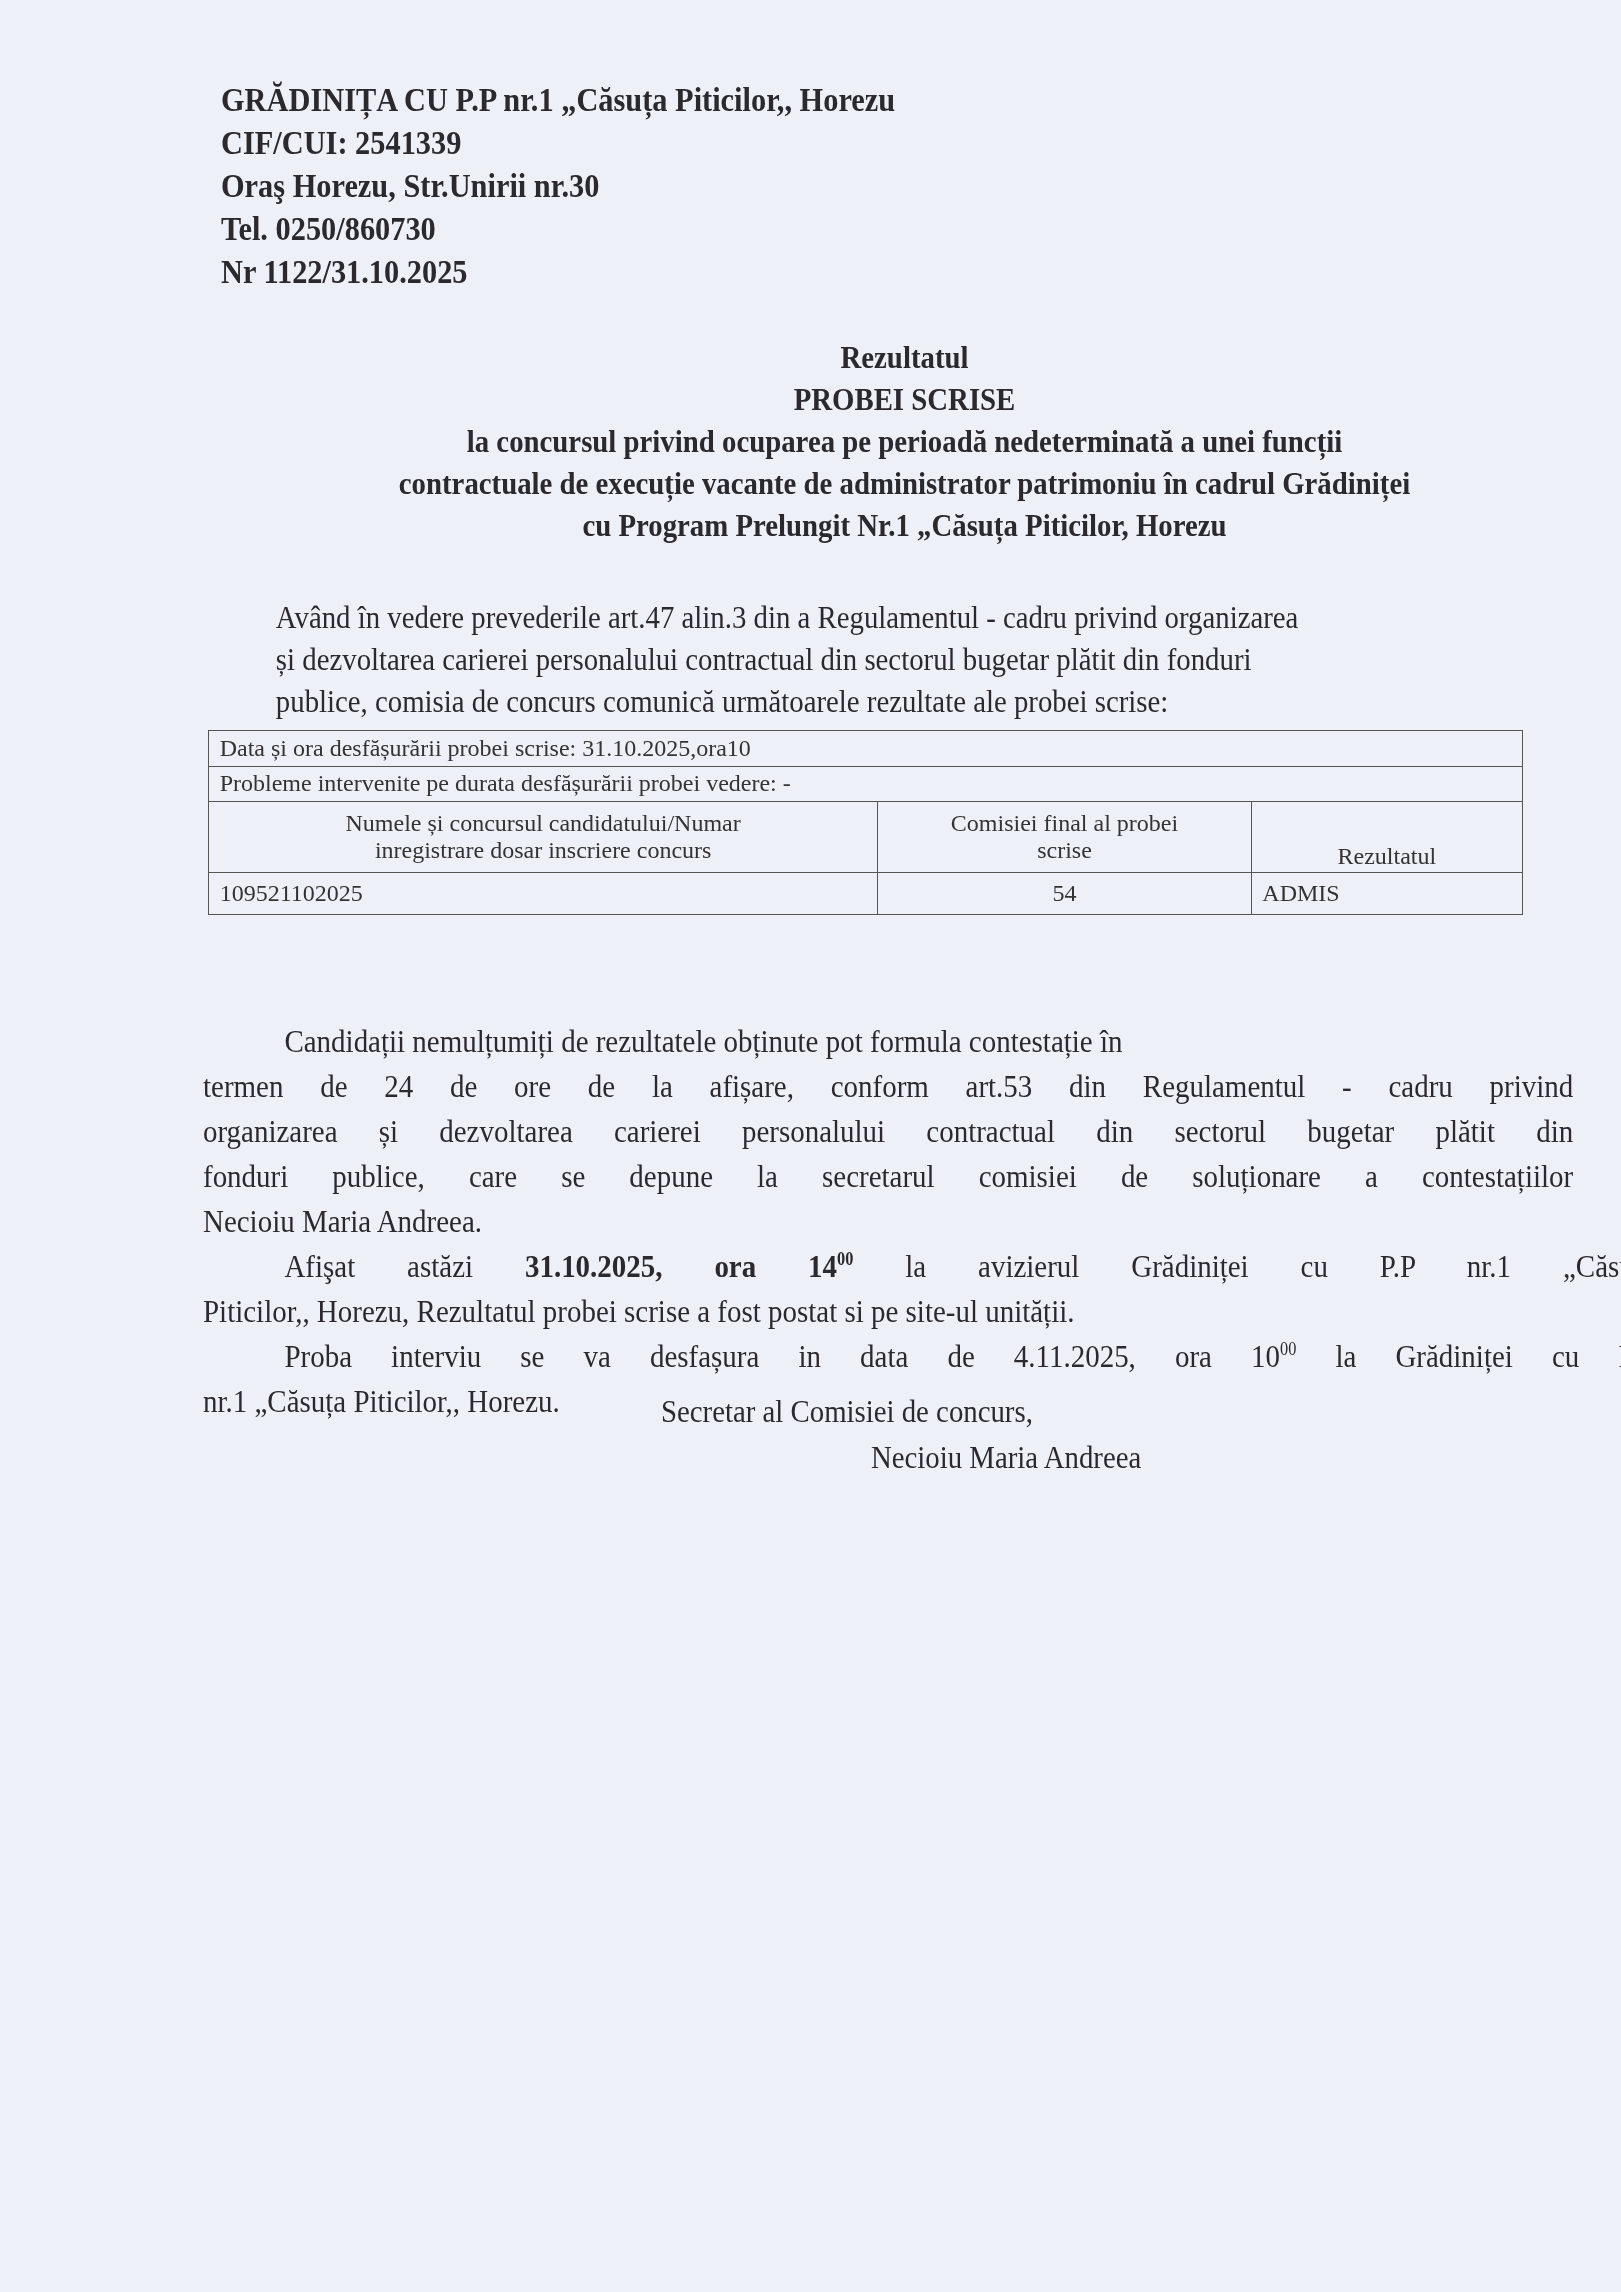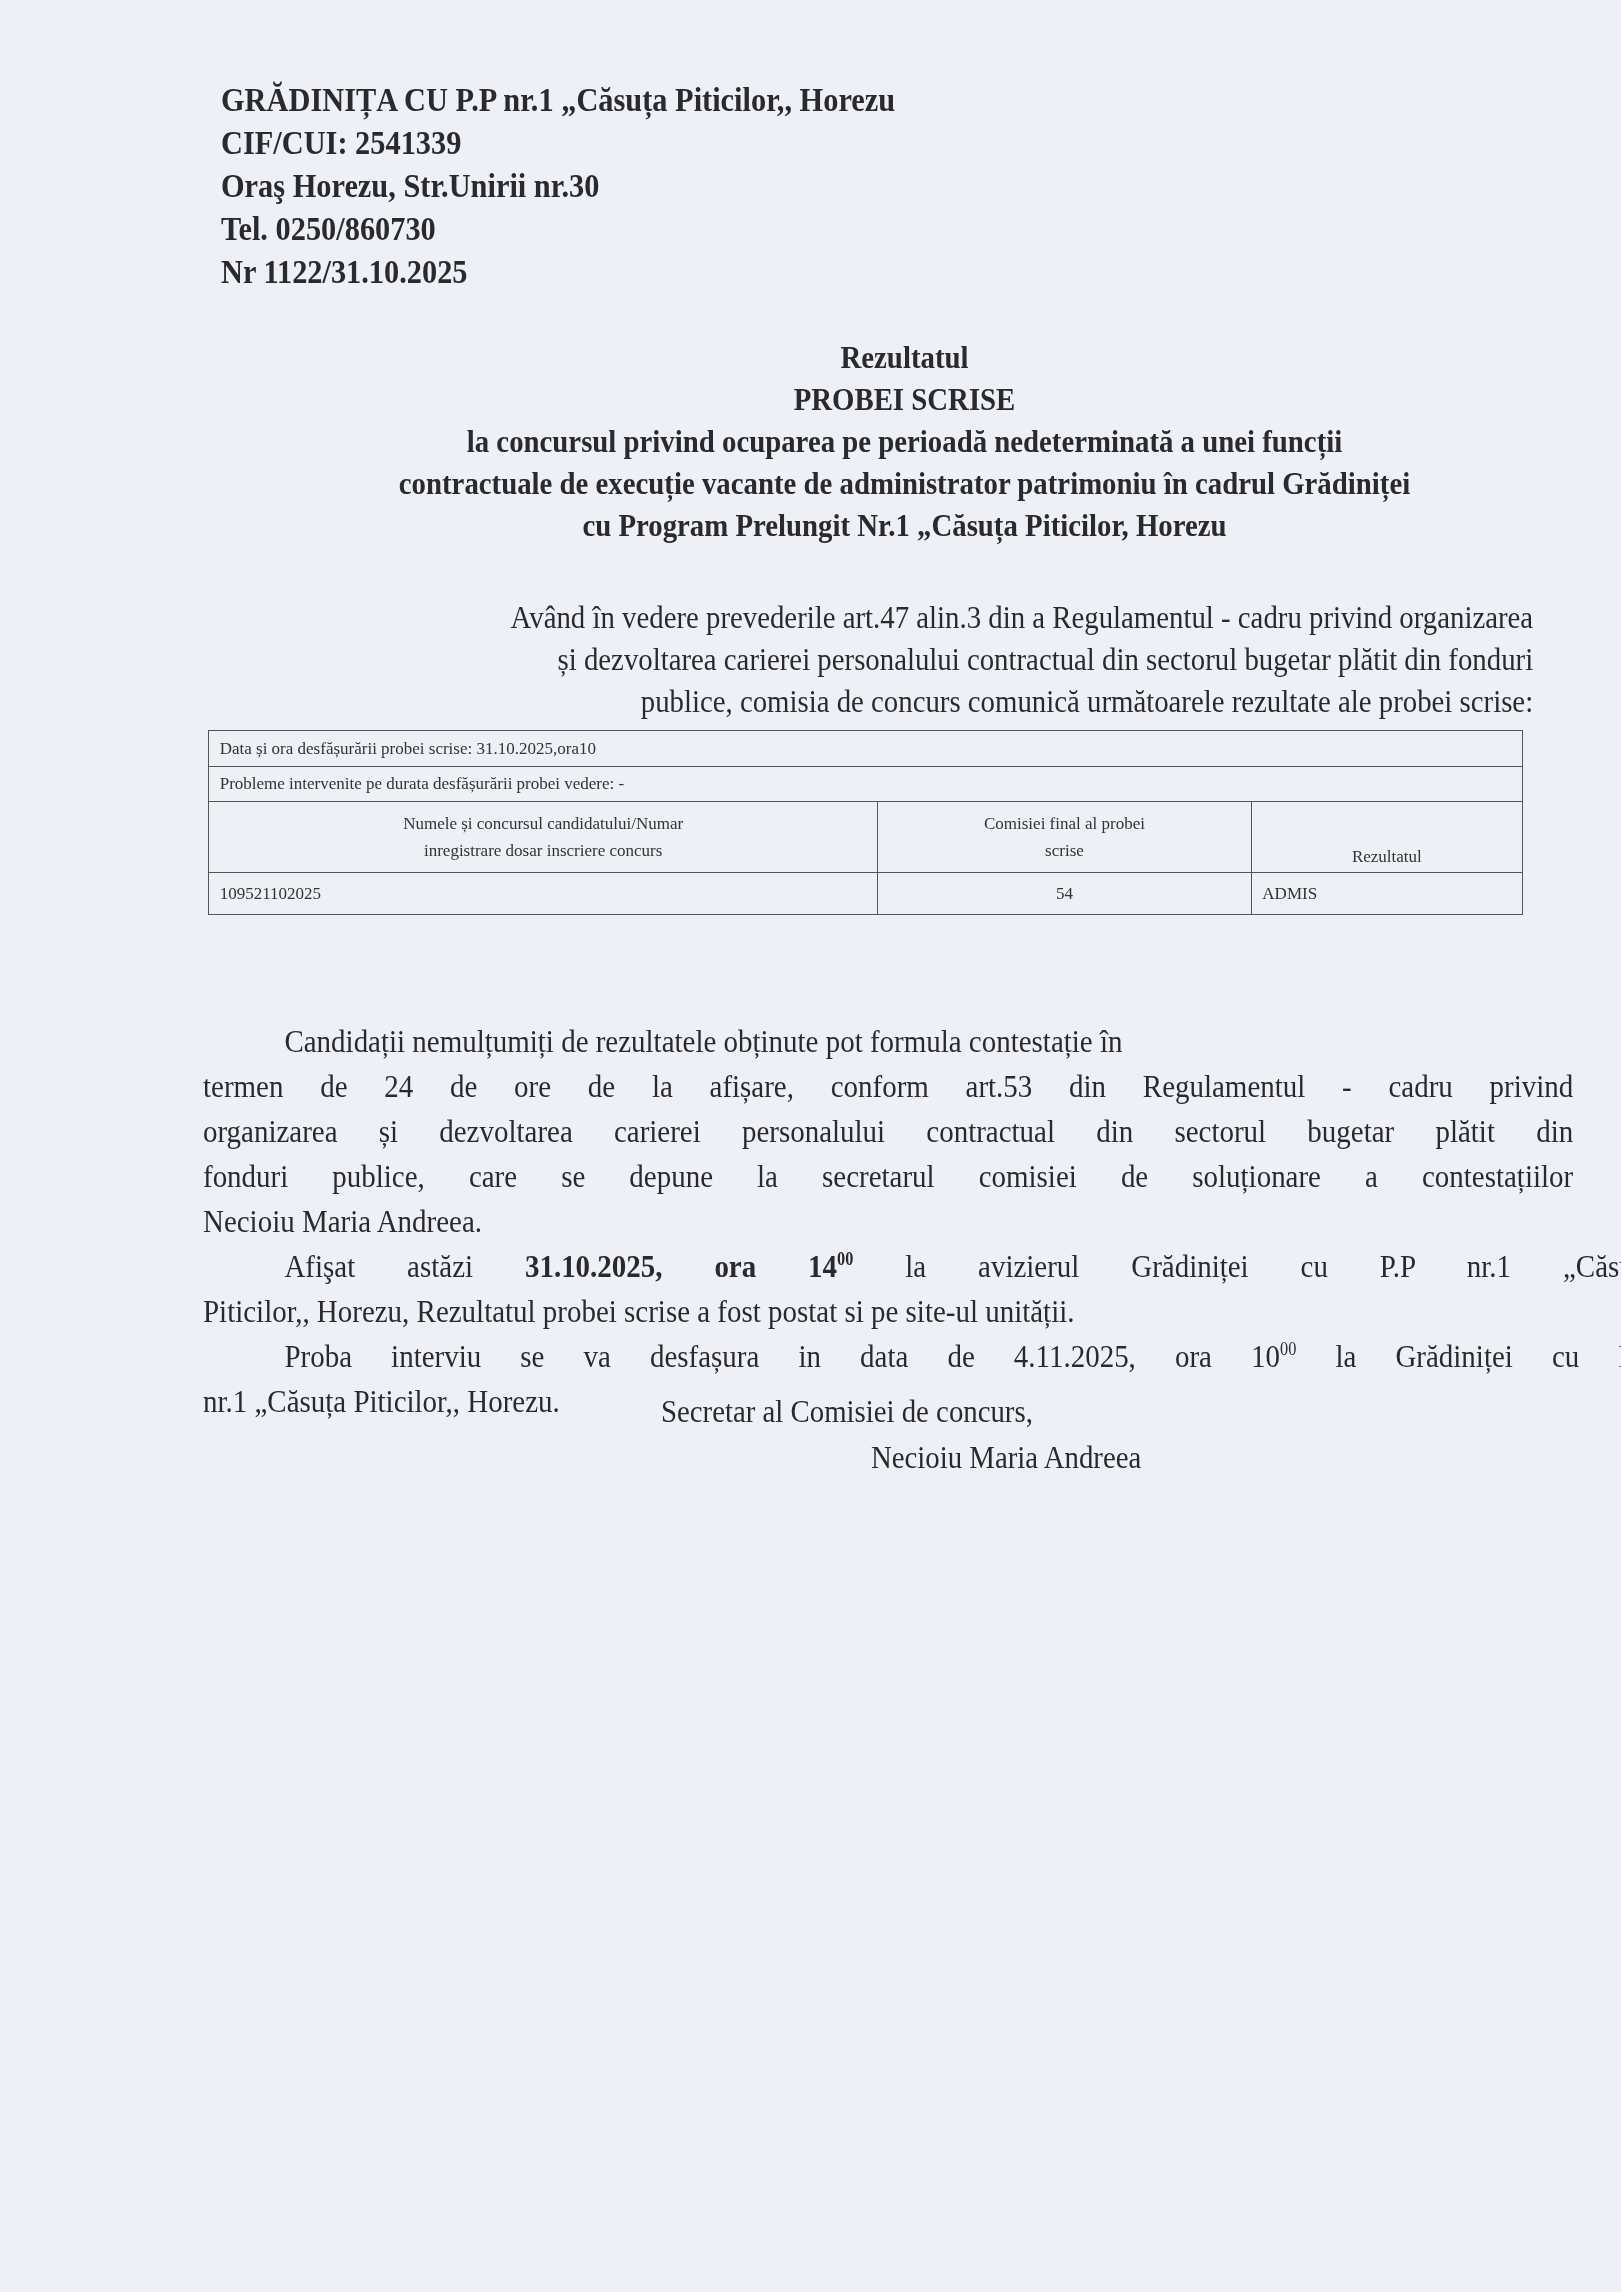--- a/index.html
+++ b/index.html
@@ -17,27 +17,27 @@
     transform: scaleX(0.92); transform-origin: left top;
   }
   .header div { white-space: nowrap; }
   .title-block {
     position: absolute; left: 206px; width: 1397px; top: 336px;
     text-align: center; font-weight: bold; font-size: 32px; line-height: 42px;
   }
   .title-block div { white-space: nowrap; transform: scaleX(0.9); }
   .intro {
     position: absolute; left: 206px; width: 1397px; top: 596px;
-    text-align: right; font-size: 32px; line-height: 42px;
+    text-align: left; font-size: 32px; line-height: 42px;
   }
   .intro div { white-space: nowrap; transform: scaleX(0.9); }
   table.results {
     position: absolute; left: 208px; top: 730px; width: 1315px;
     border-collapse: collapse;
-    font-size: 17px; line-height: 27px;
+    font-size: 24px; line-height: 27px;
     color: #333;
   }
   table.results td {
     border: 1.8px solid #555;
     padding: 1.8px 10.7px;
     vertical-align: middle;
     white-space: nowrap;
   }
   .row-info td { height: 31px; }
   .row-head td { height: 66px; }

